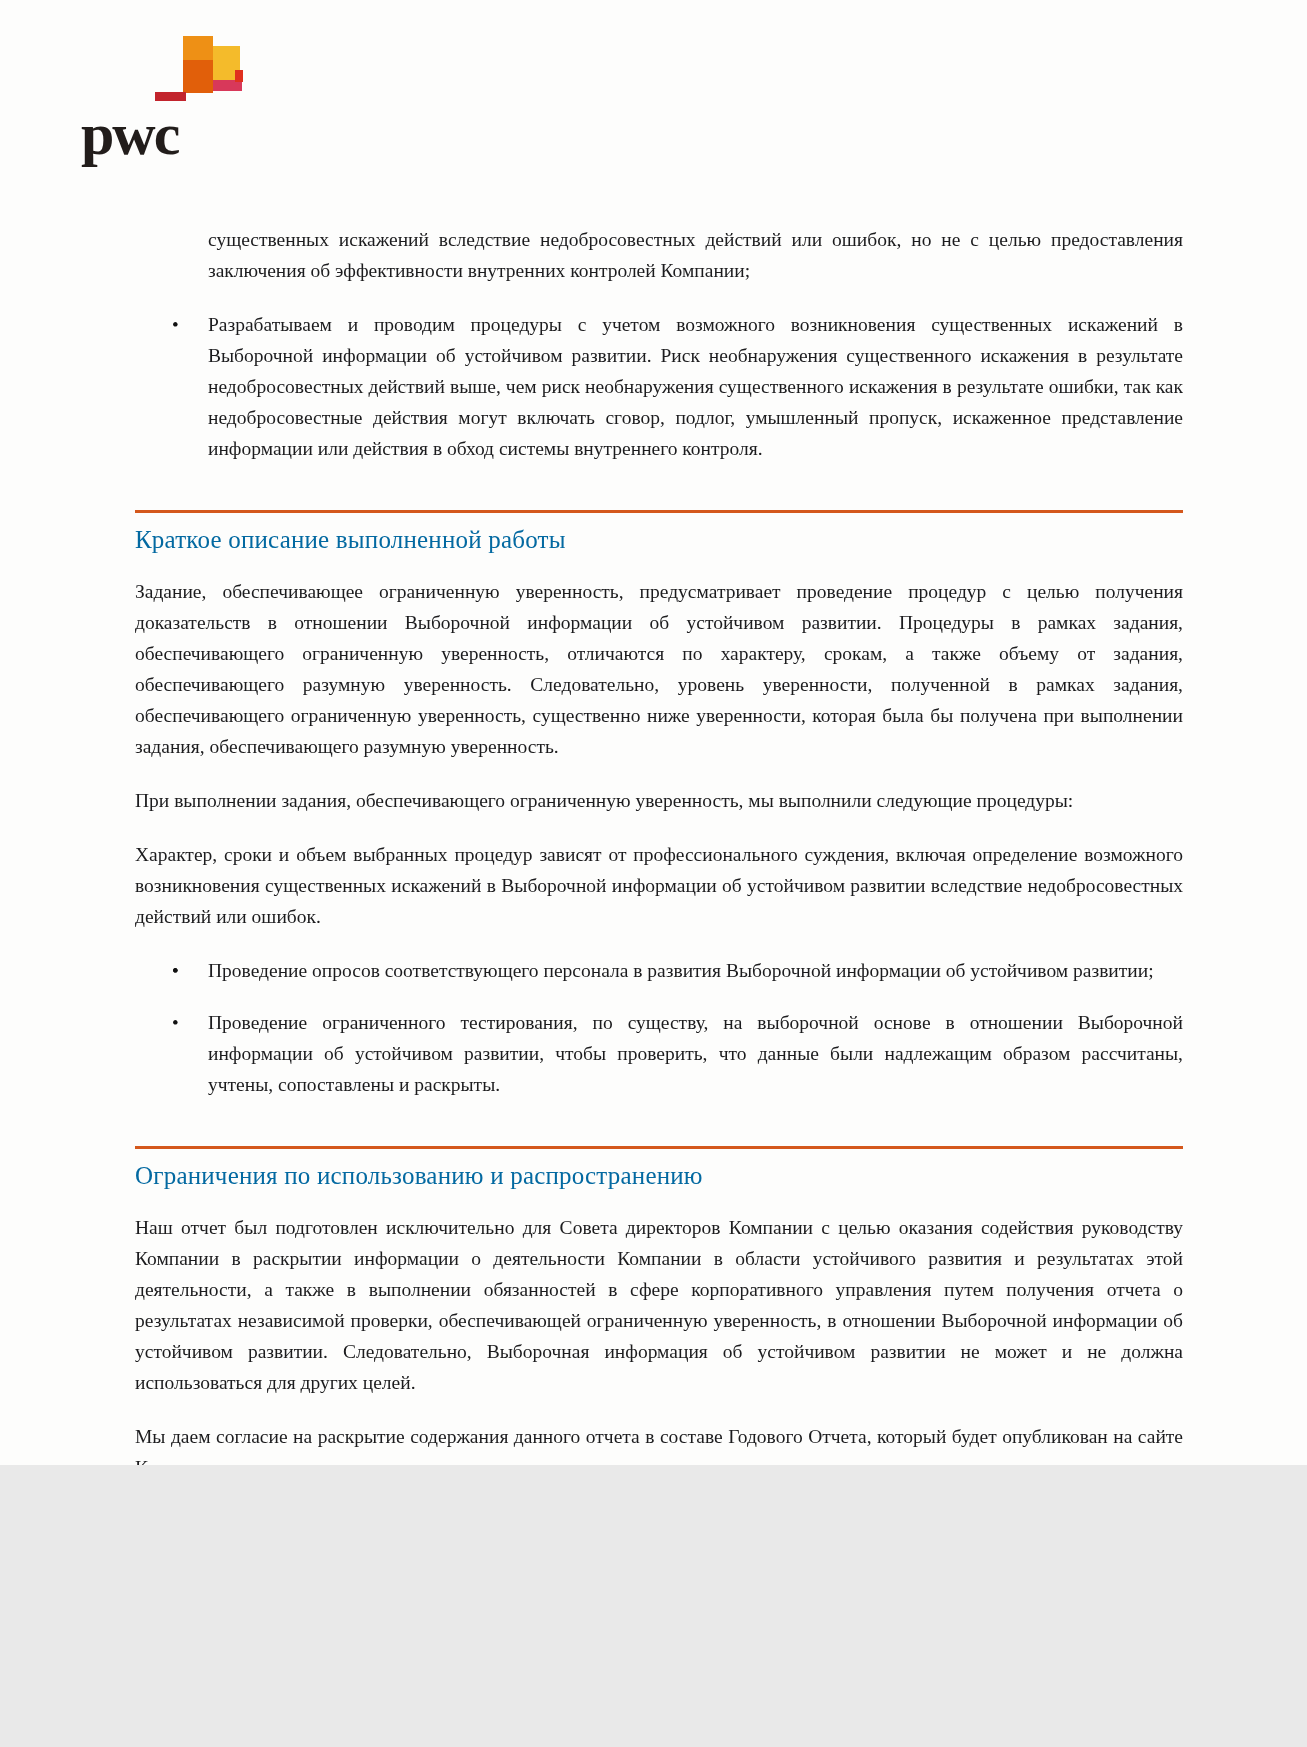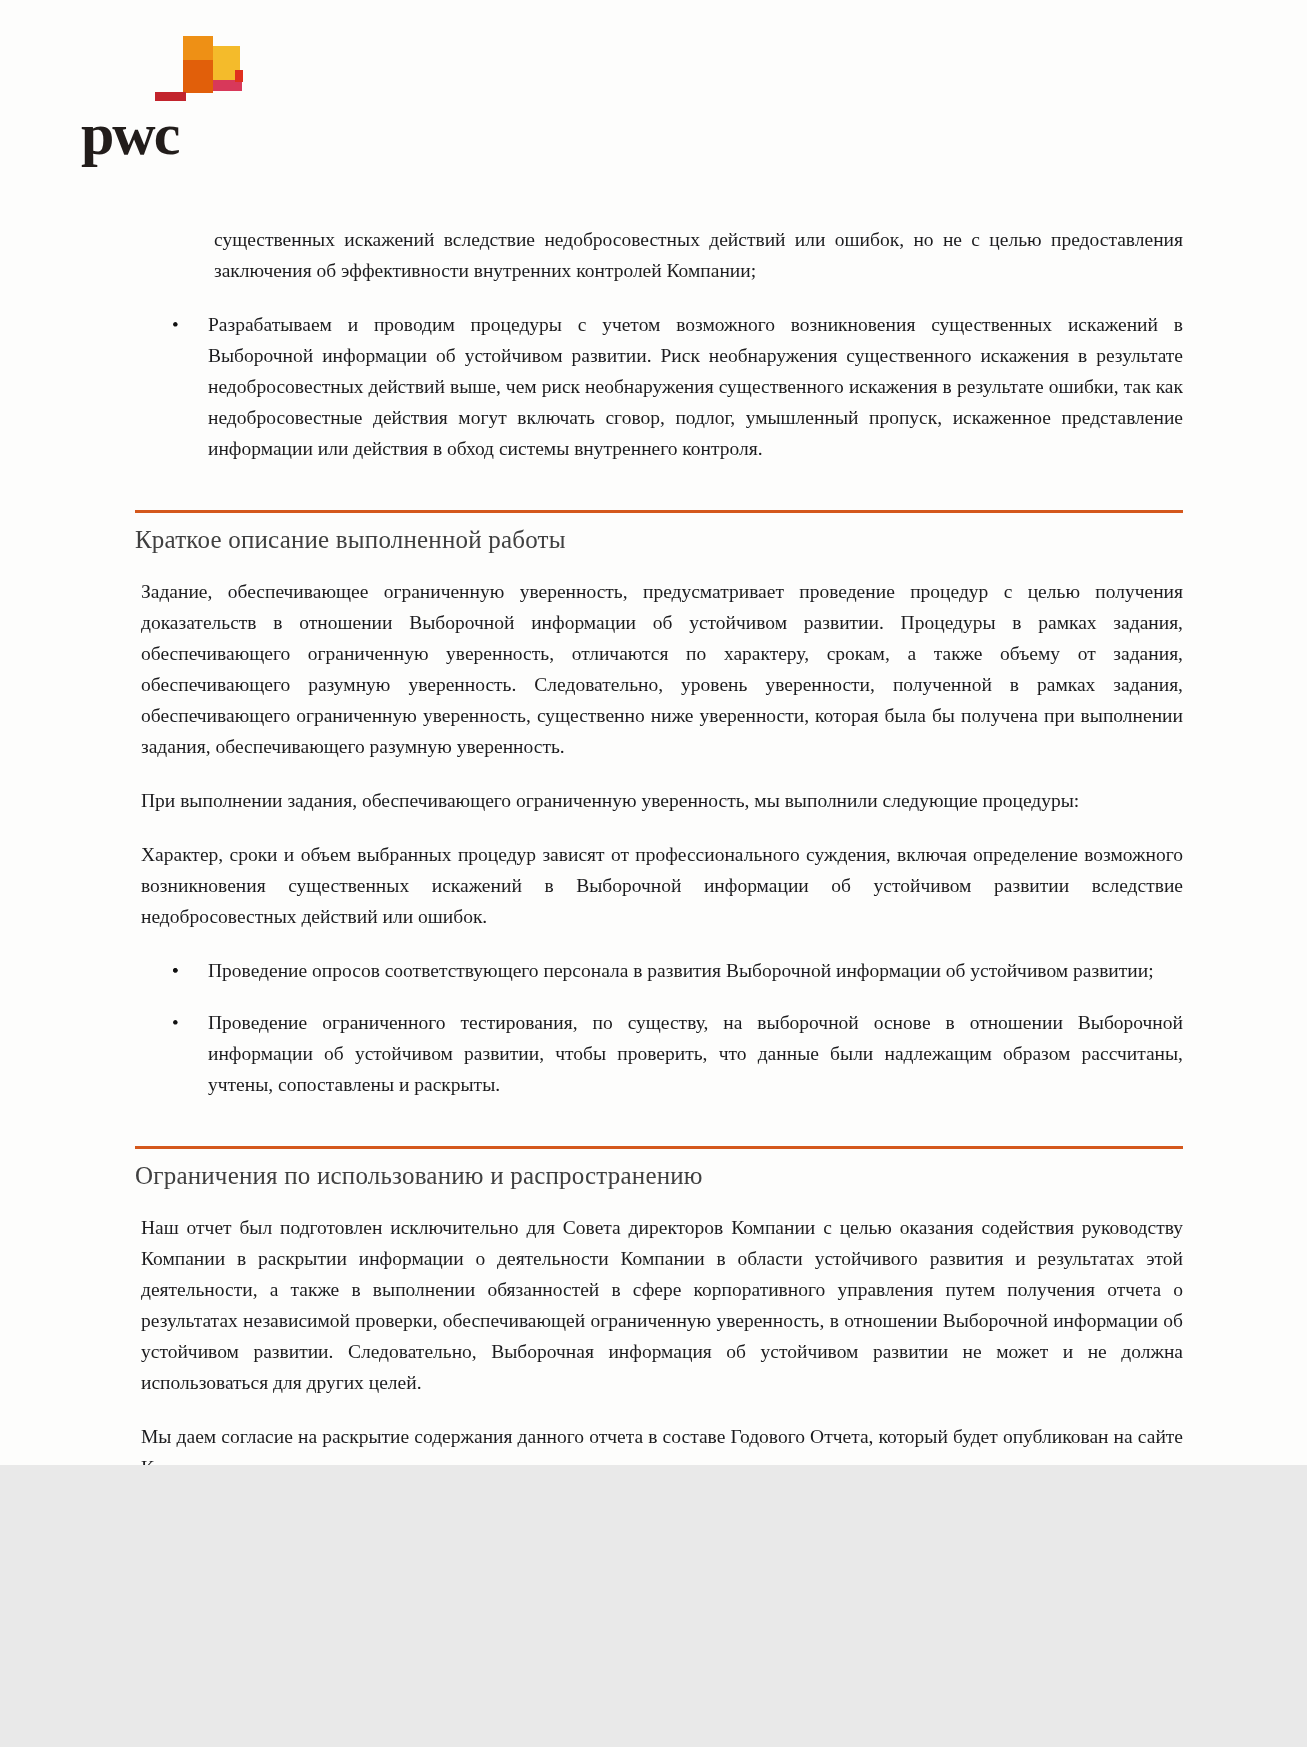--- a/index.html
+++ b/index.html
@@ -20,32 +20,32 @@
     font-family:"Liberation Serif", serif;
     font-weight:bold;font-size:60px;line-height:1;
     letter-spacing:-2px;color:#221d1b;
   }
   
   .content{
     position:absolute;left:135px;top:224px;width:1048px;
     font-size:19.5px;line-height:31px;
     text-align:justify;
   }
-  .para{margin:0 0 23px 6px;}
+  .para{margin:0 0 23px 0;}
   .hang{padding-left:73px;}
   .bullet-item{position:relative;padding-left:73px;margin:0 0 21px 0;}
   .b-dot{
     position:absolute;left:37px;top:0;
     font-size:19px;color:#111;
   }
   .section-head{margin:46px 0 20px 0;}
   .rule{height:0;border-top:3px solid #d4581c;margin-bottom:10px;}
   .heading{
     font-size:25px;line-height:33px;
-    color:#404040;text-align:left;
+    color:#0369a1;text-align:left;
     letter-spacing:0.2px;
   }
   .blist{margin-top:4px;}
   
   .page-num{
     position:absolute;top:1652px;left:1108px;
     font-family:Liberation Serif, serif;
     font-size:20px;color:#414141;letter-spacing:1px;
   }
 </style>

